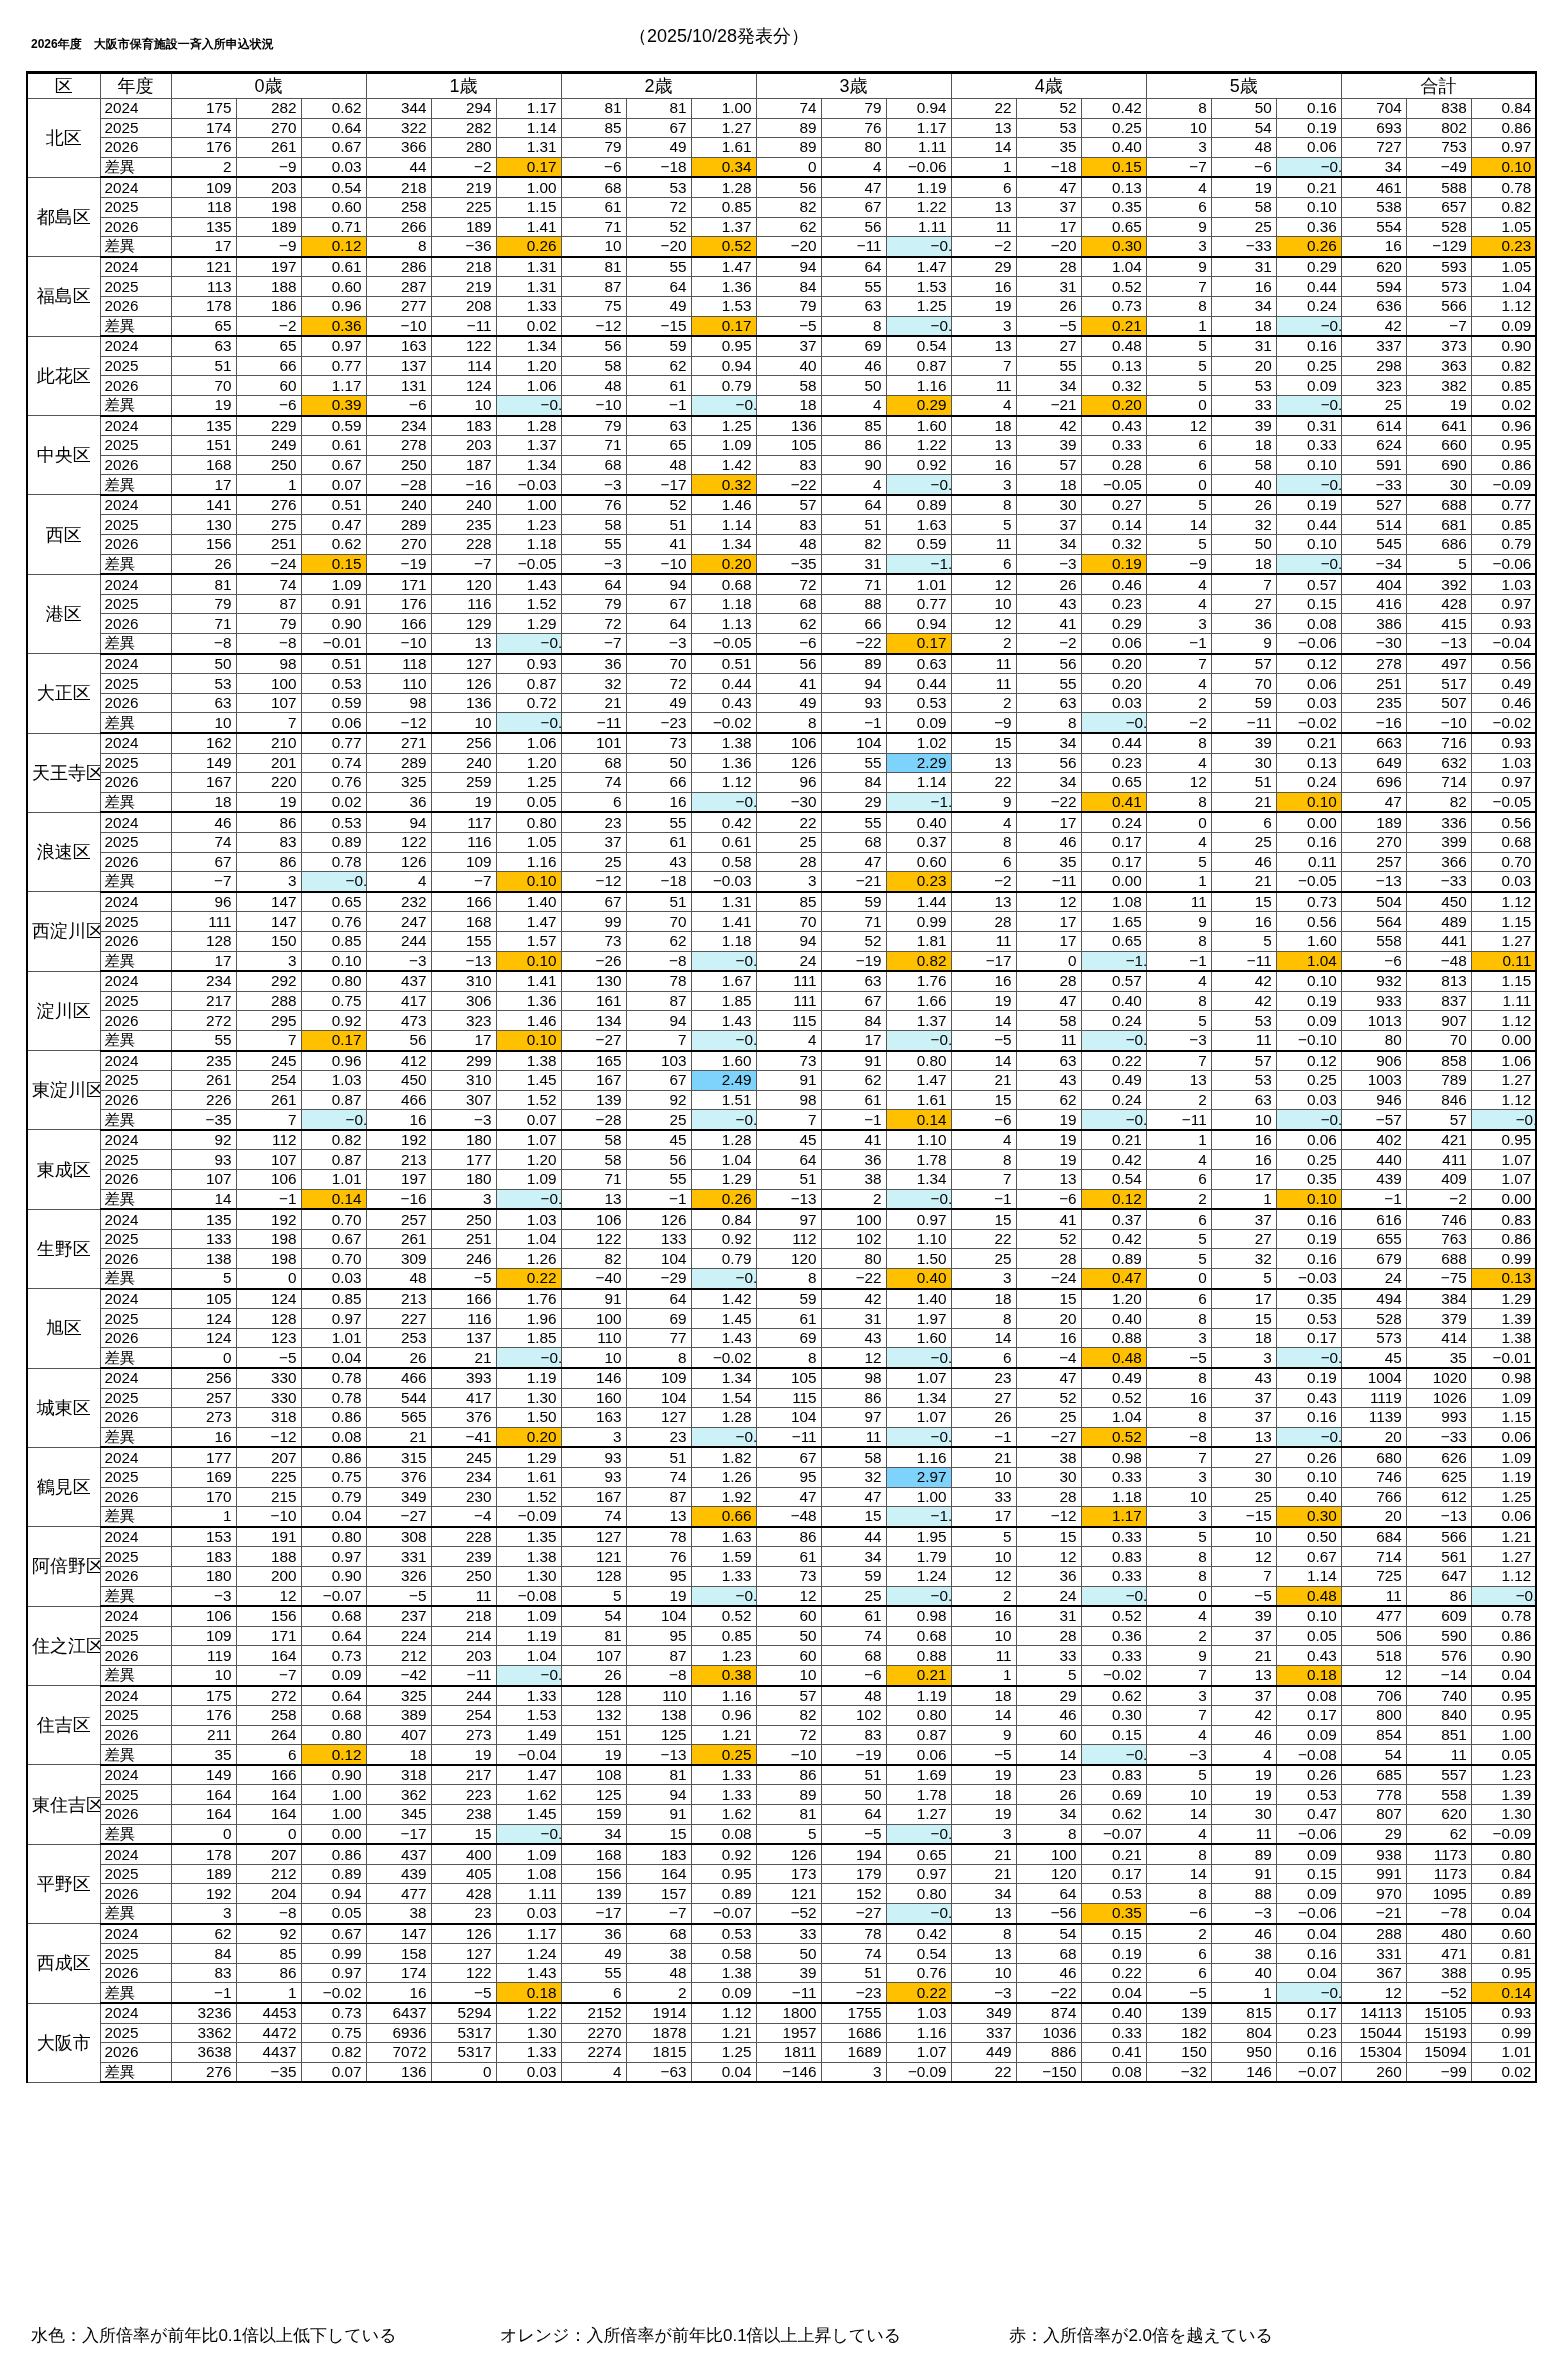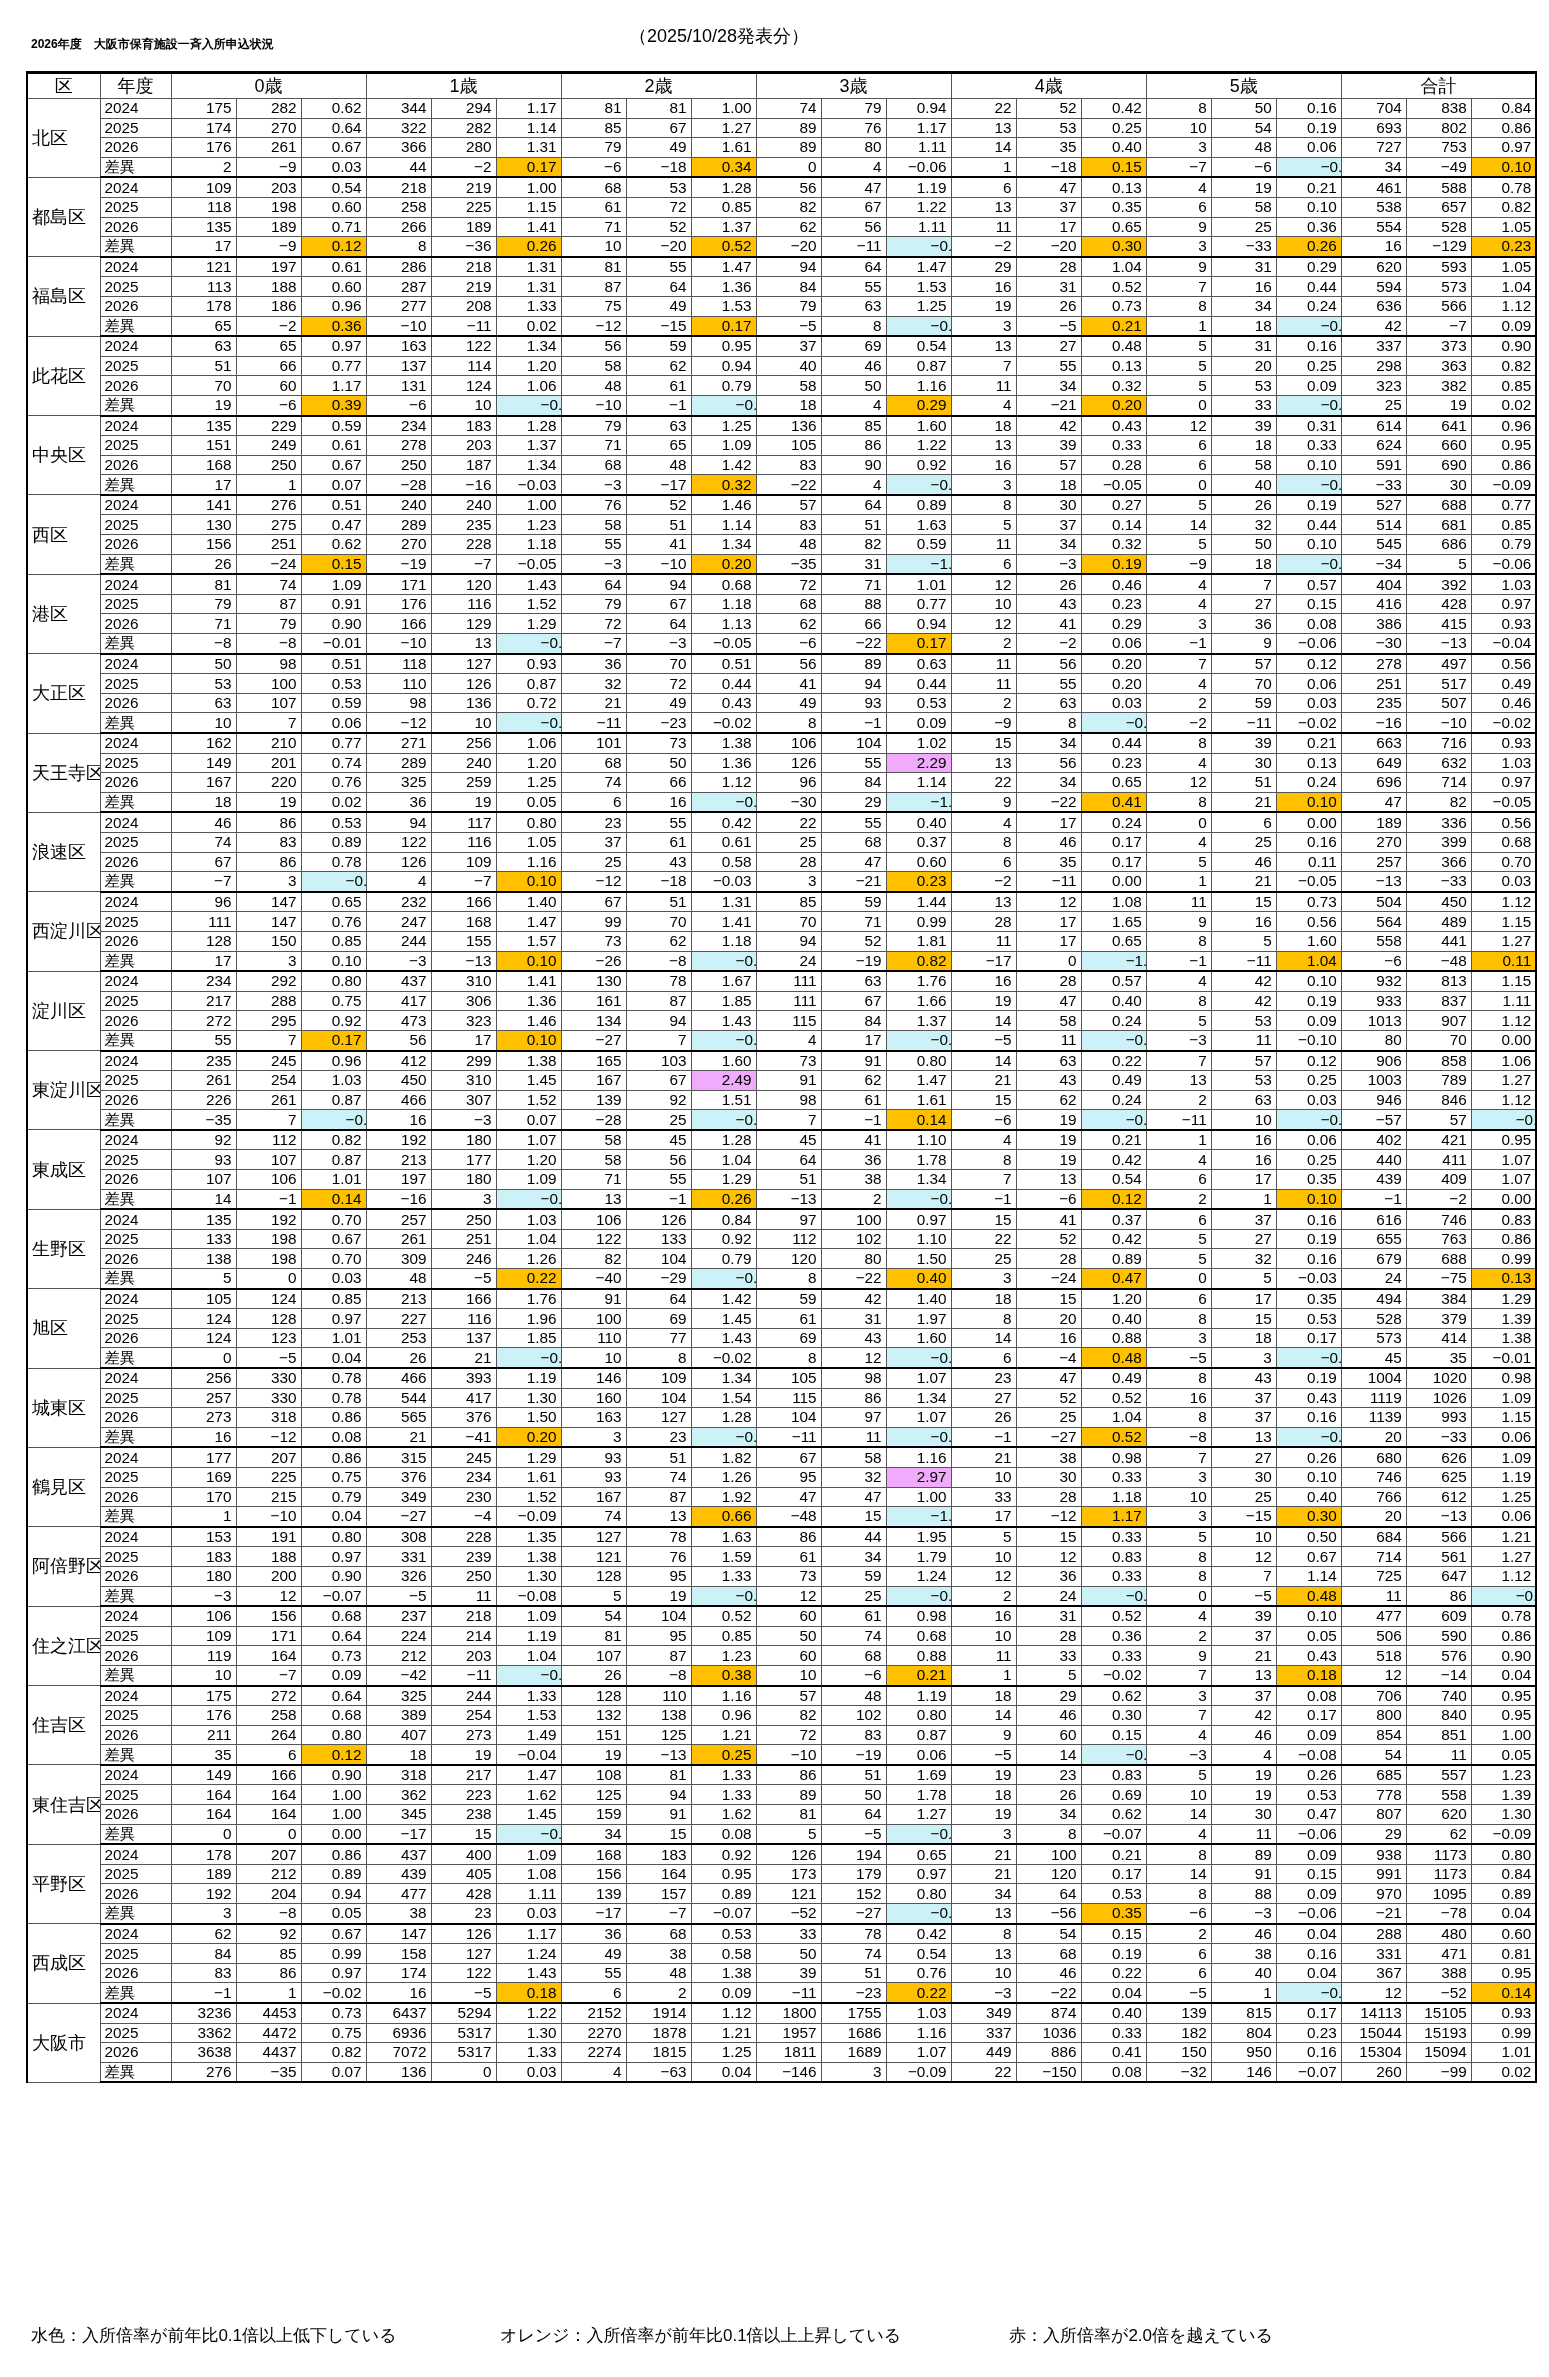--- a/index.html
+++ b/index.html
@@ -4,27 +4,27 @@
 <style>
   html,body{margin:0;padding:0;background:#fff;}
   body{width:1549px;height:2377px;position:relative;font-family:"Liberation Sans","DejaVu Sans",sans-serif;color:#000;overflow:hidden;}
   .title{position:absolute;left:31px;top:36px;font-size:12px;font-weight:bold;}
   .subtitle{position:absolute;left:629px;top:24px;font-size:18px;}
   table{position:absolute;left:26px;top:71px;border-collapse:collapse;table-layout:fixed;width:1499px;}
   td,th{border:0.8px solid #555;font-size:15.3px;height:18.6px;padding:0 4px;line-height:18px;white-space:nowrap;overflow:hidden;}
   th{font-weight:normal;text-align:center;font-size:18px;height:24px;border-top:3.2px solid #000;}
   td.num{text-align:right;}
   td.year{text-align:left;}
-  td.ward{text-align:left;vertical-align:middle;font-size:18px;border-left:2.4px solid #000;}
+  td.ward{text-align:center;vertical-align:middle;font-size:18px;border-left:2.4px solid #000;}
   th.ward{border-left:2.4px solid #000;}
   tr.grp-end td{border-bottom:2.4px solid #000;}
   td.last,th.last{border-right:2.4px solid #000;}
   td.o{background:#ffc000;}
   td.b{background:#ccf2f8;padding-left:44px;}
-  td.r{background:#f0abfc;}
+  td.r{background:#7dd3fc;}
   .legend{position:absolute;top:2324px;font-size:17px;}
 </style>
 </head>
 <body>
 
 <div class="title">2026年度　大阪市保育施設一斉入所申込状況</div>
 <div class="subtitle">（2025/10/28発表分）</div>
 
 <table>
   <colgroup>

